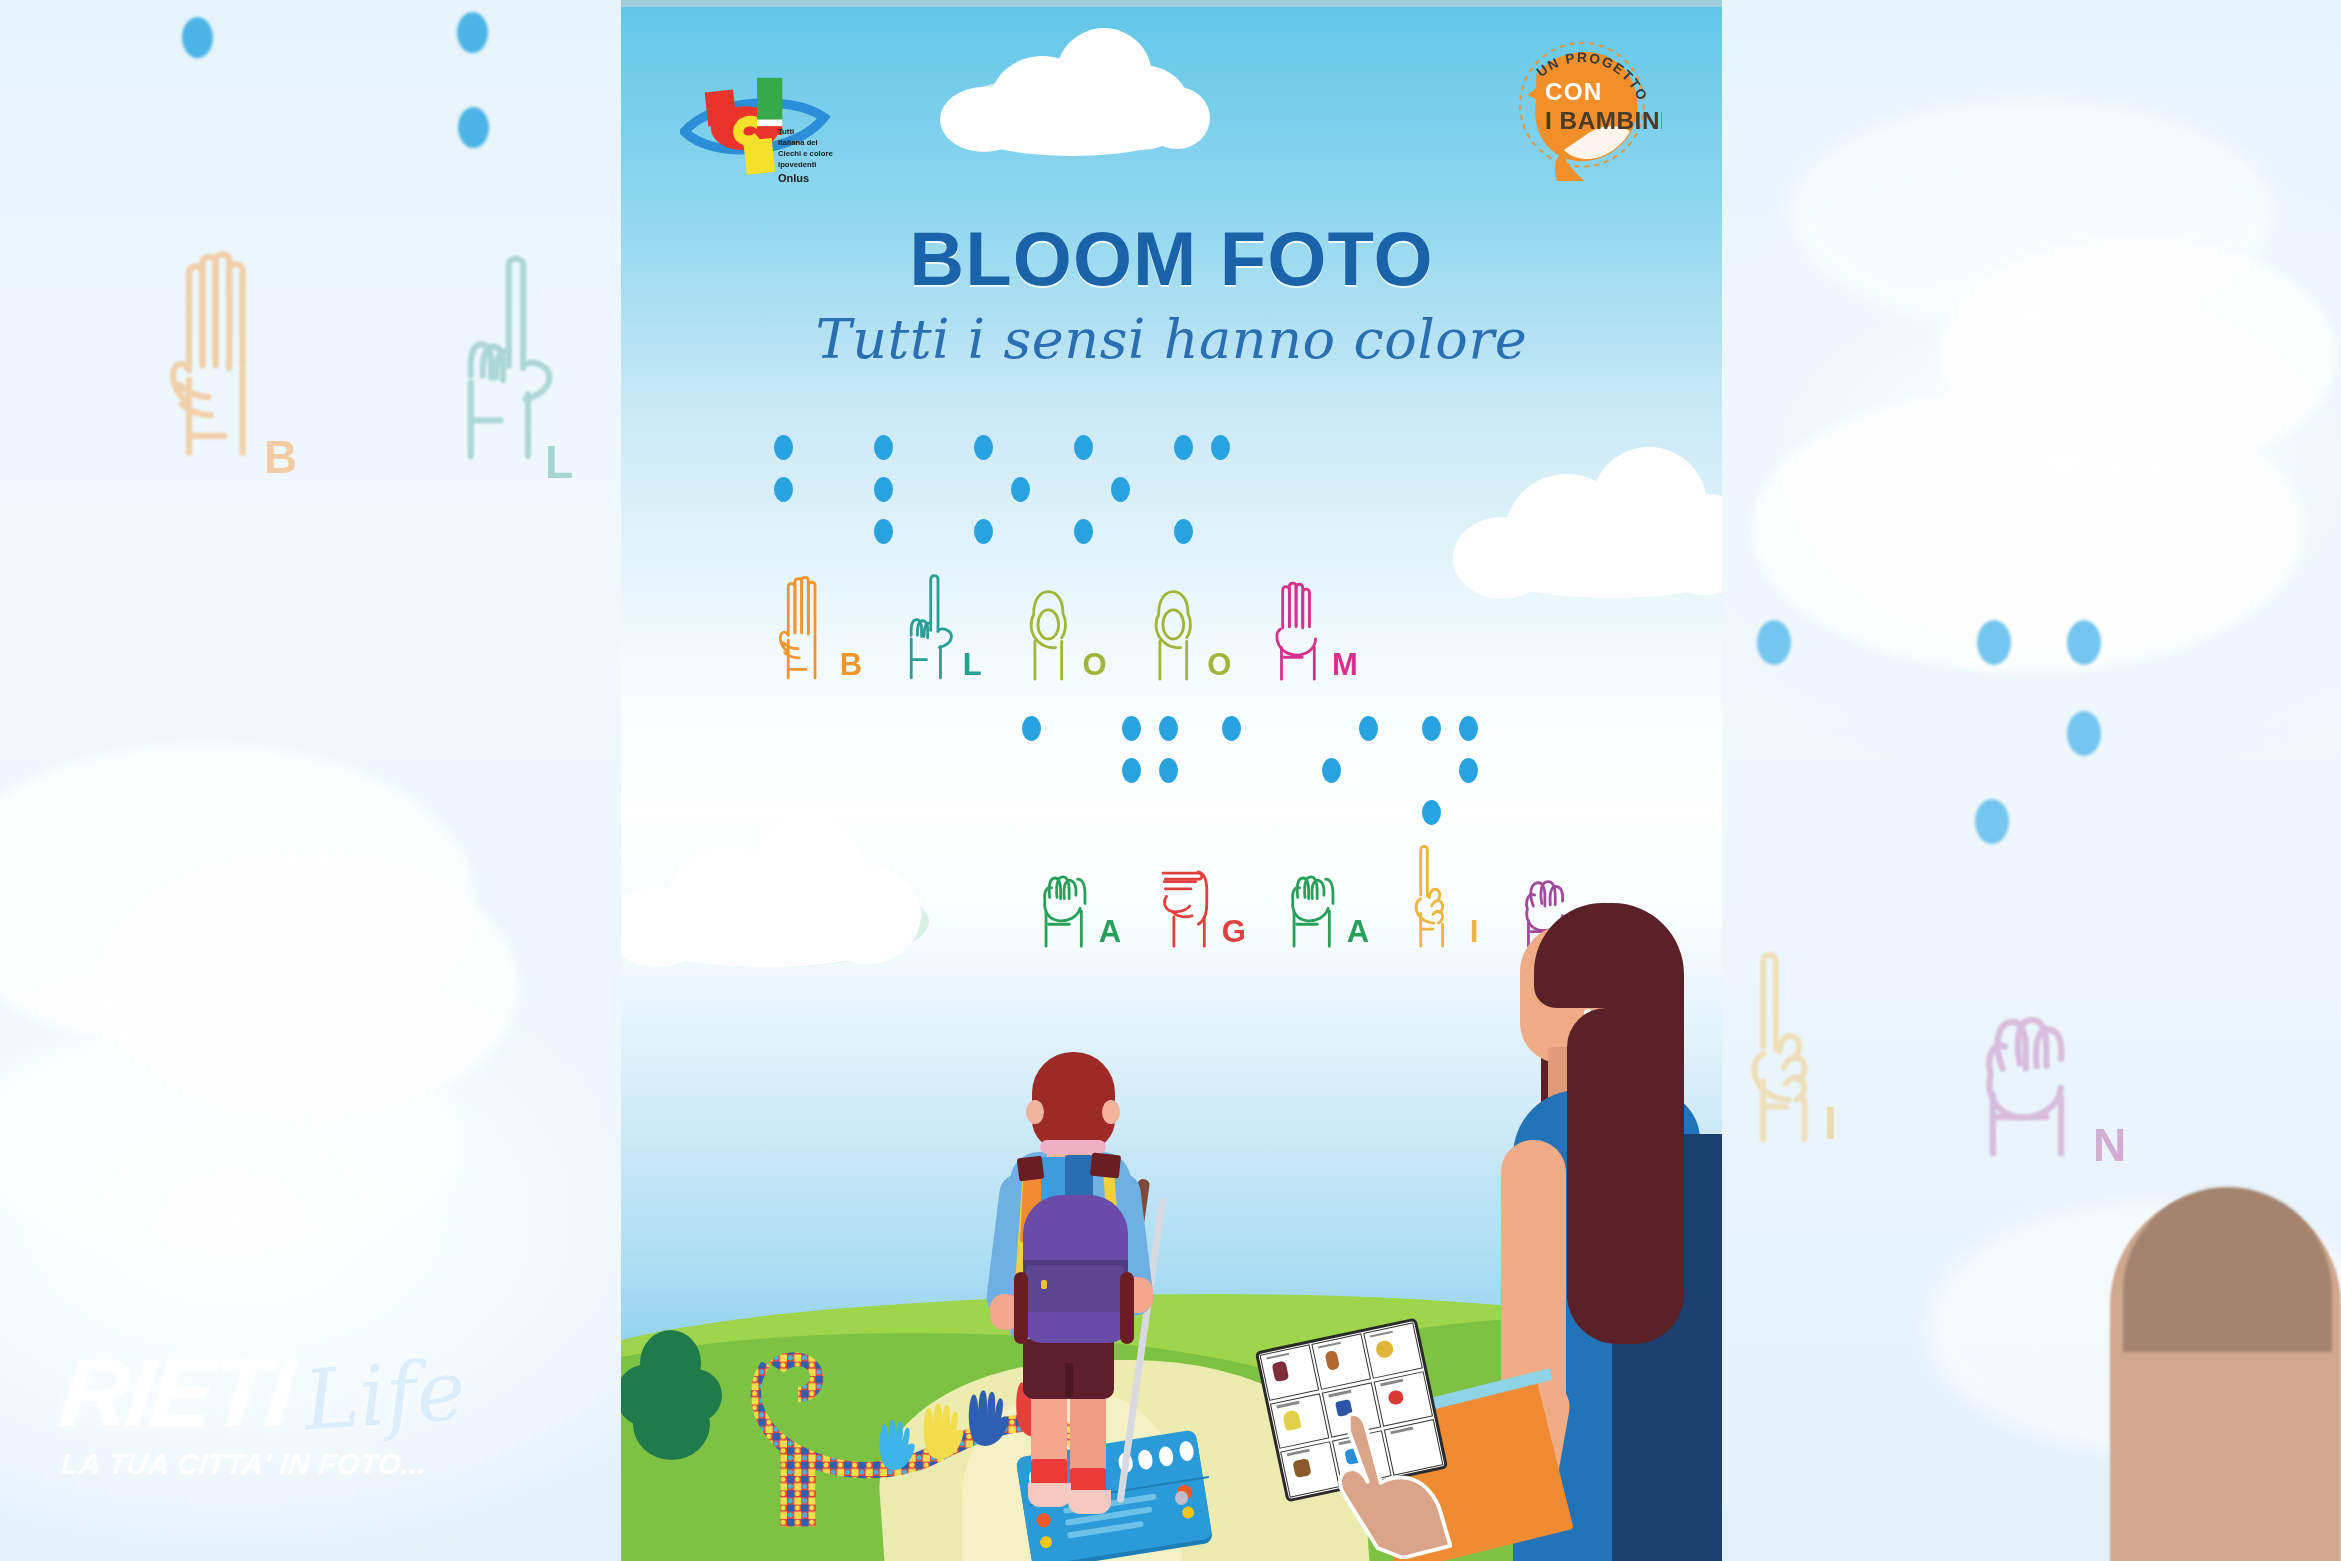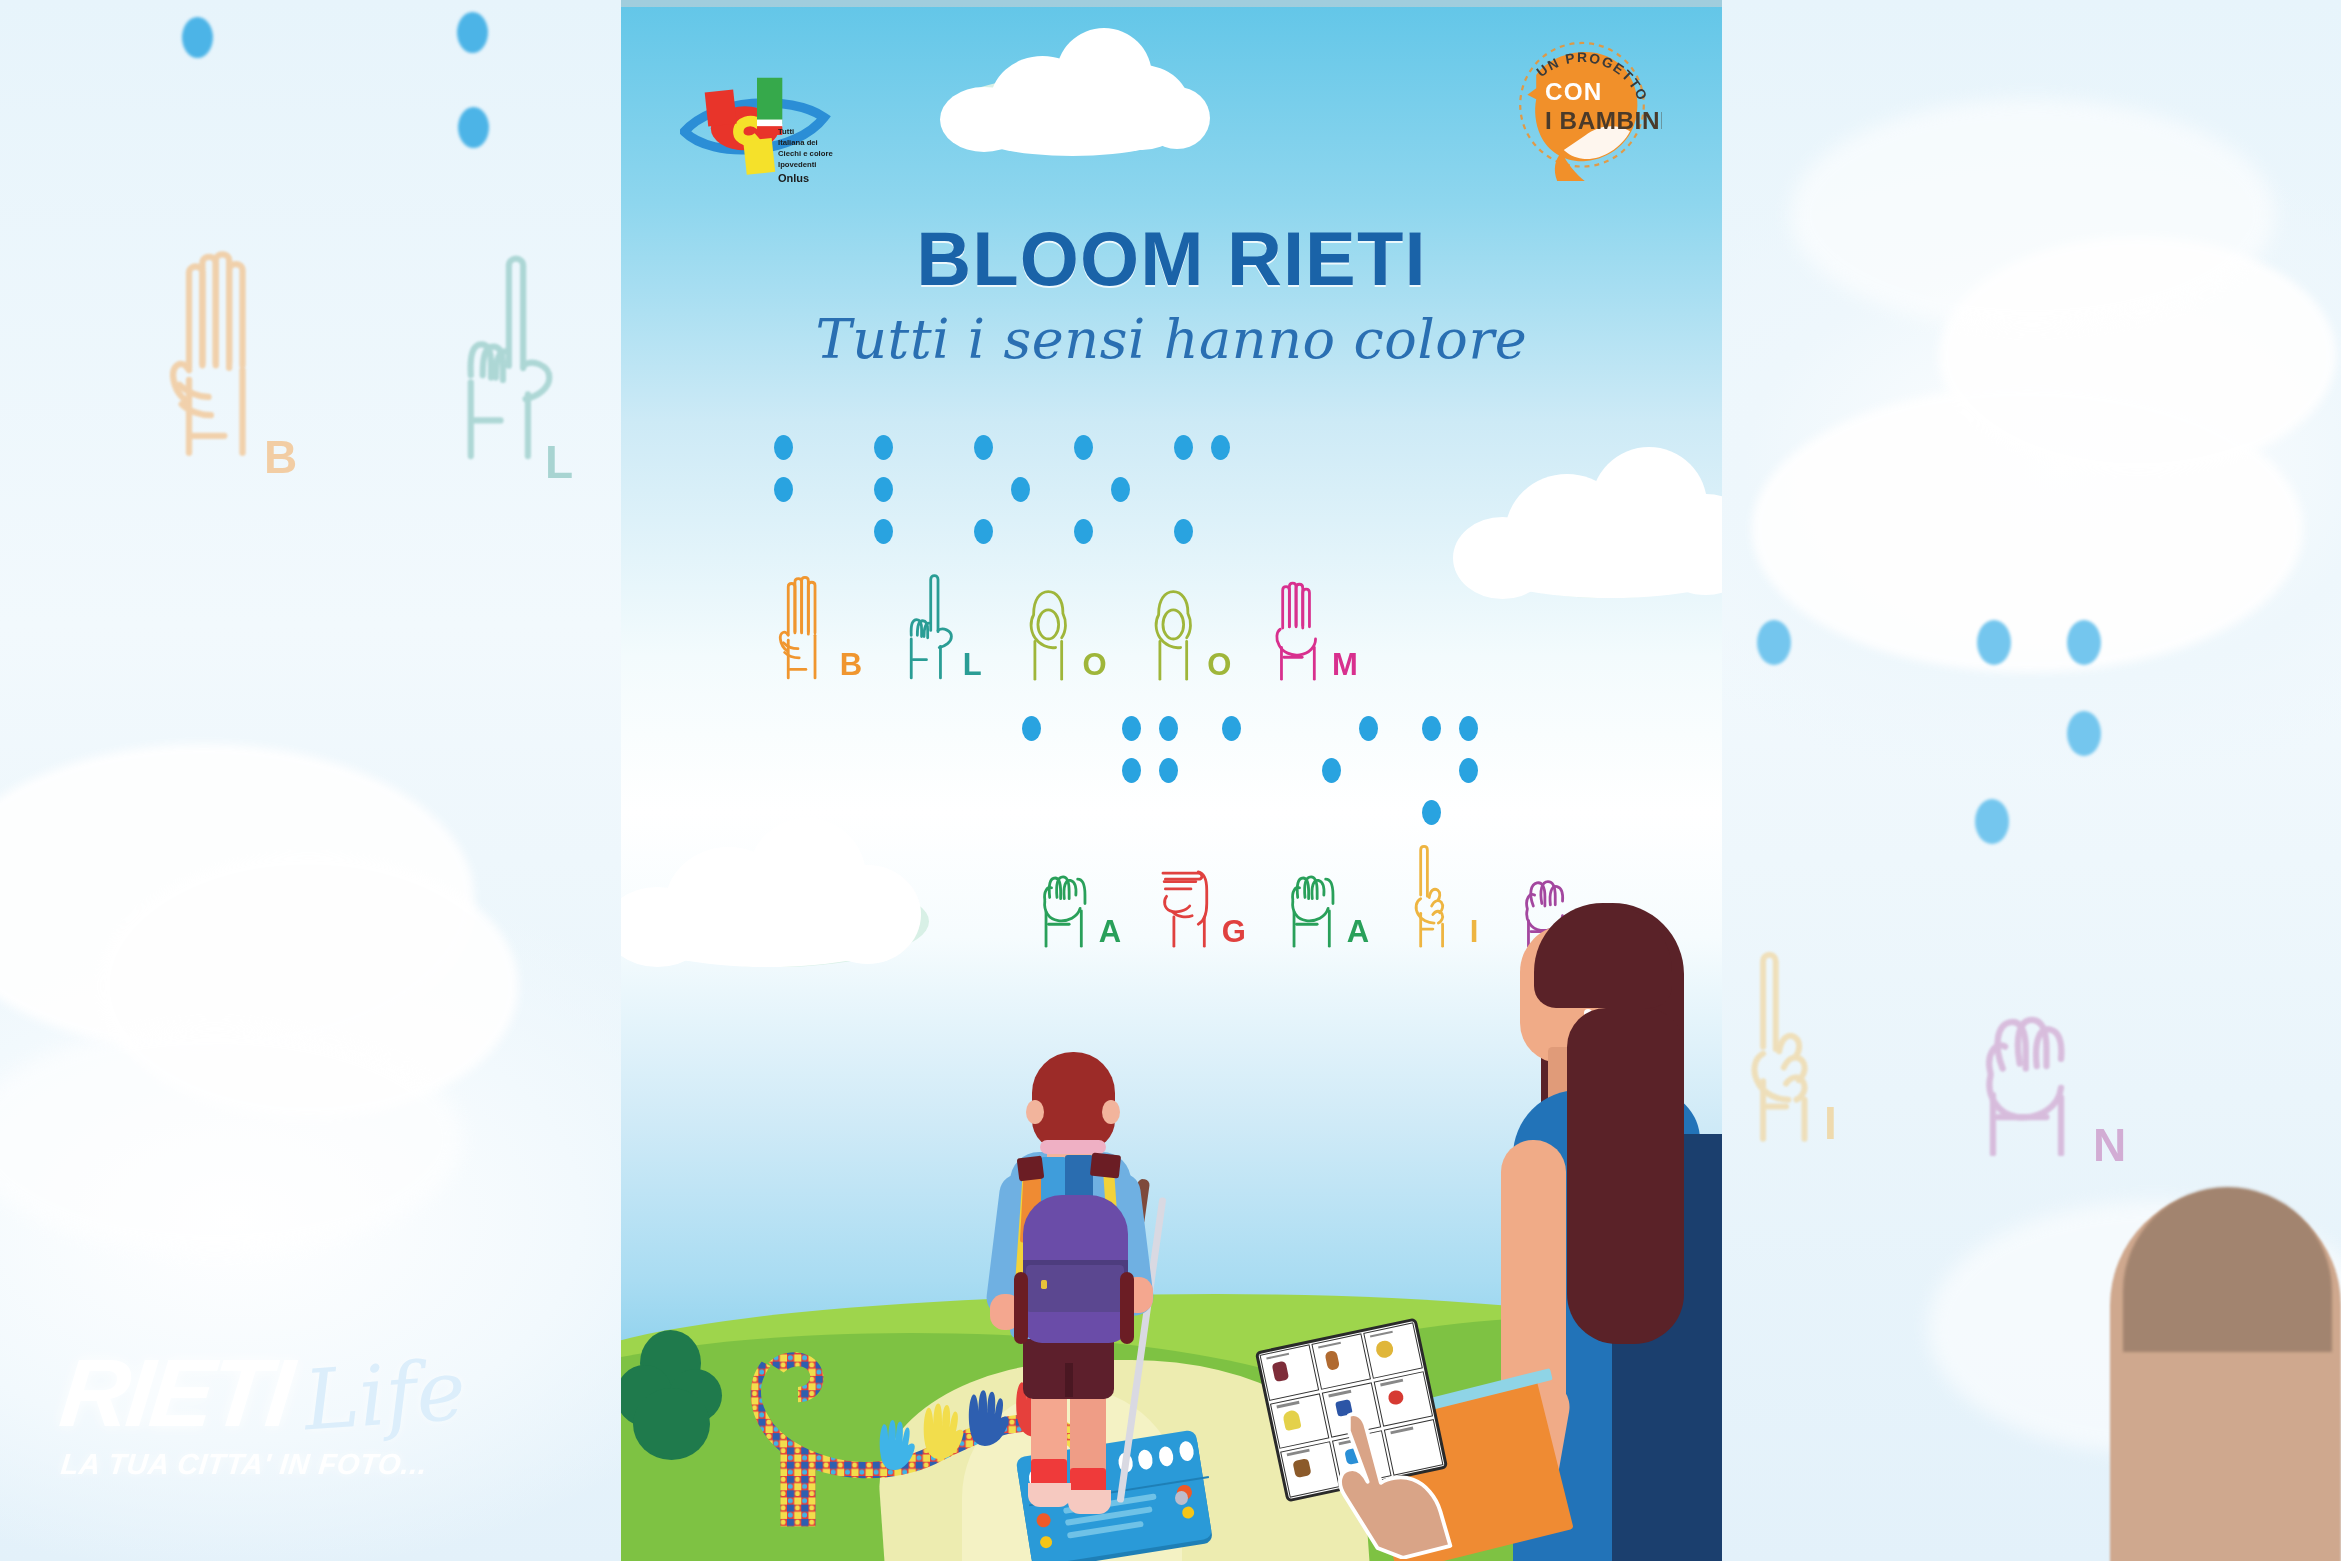--- a/index.html
+++ b/index.html
@@ -251,21 +251,21 @@
         <path d="M150 206 C176 186 208 184 232 198 C214 232 176 252 146 248 C132 246 120 240 112 232 Z" fill="#ffffff" opacity=".92"></path>
         <path d="M108 236 C118 256 134 276 150 288 L100 288 C92 268 96 248 108 236Z" fill="#f1902a"></path>
         <text font-family="Liberation Sans, sans-serif" font-size="25" font-weight="bold" fill="#3a3a3a" letter-spacing="3">
           <textPath href="#arcpath" startOffset="21%">UN PROGETTO</textPath>
         </text>
         <text x="78" y="142" font-family="Liberation Sans, sans-serif" font-size="44" font-weight="bold" fill="#ffffff" letter-spacing="2">CON</text>
         <text x="78" y="194" font-family="Liberation Sans, sans-serif" font-size="44" font-weight="bold" fill="#4a3a2a" letter-spacing="1">I BAMBINI</text>
       </svg>
     </div>
 
-    <div class="p-title" style="top:215px;">BLOOM RIETI</div>
+    <div class="p-title" style="top:215px;">BLOOM FOTO</div>
     <div class="p-sub" style="top:308px;">Tutti i sensi hanno colore</div>
 
     <div class="braille-row n" style="left:153px;top:435px;gap:54px;">
 
       <div class="braille-cell" style="width:46px;height:110px;">
         <div class="bdot" style="left:0;top:0;"></div>
         <div class="bdot" style="left:0;top:42px;"></div>
       </div>
 
       <div class="braille-cell" style="width:46px;height:110px;">

